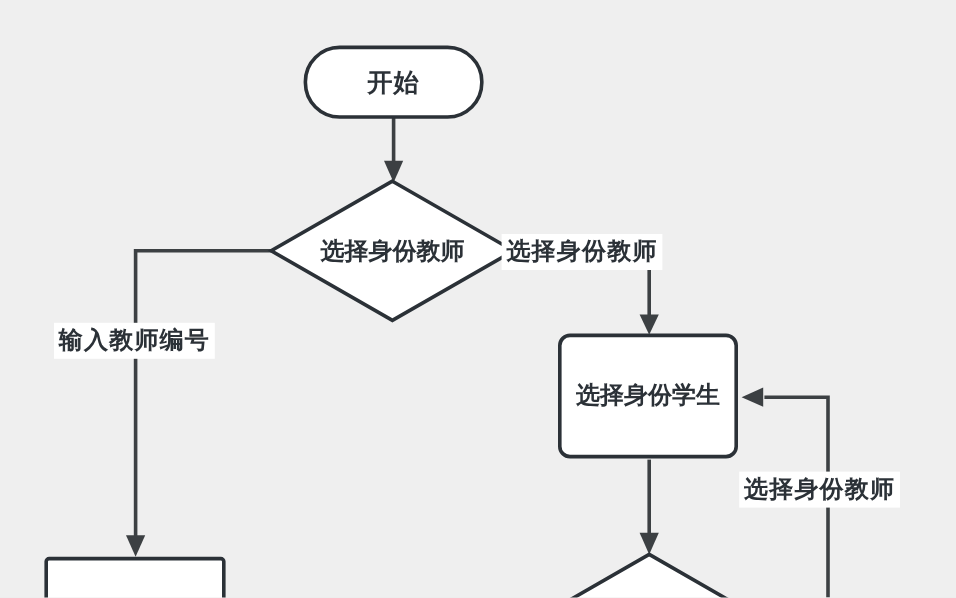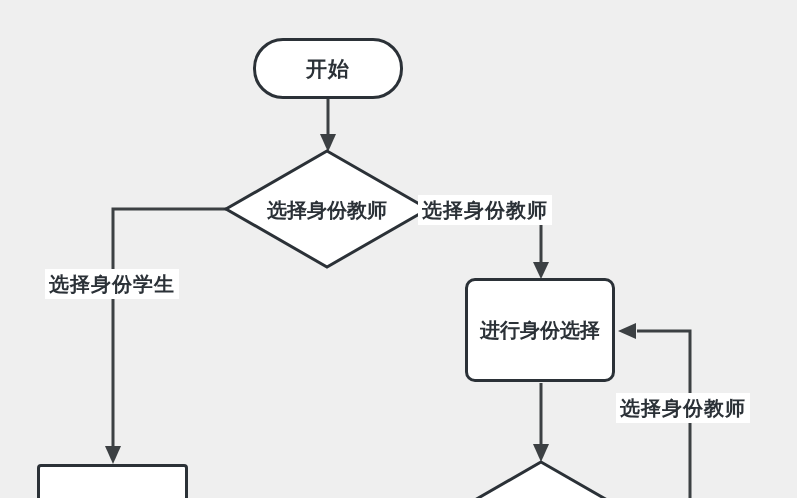--- a/index.html
+++ b/index.html
@@ -86,24 +86,24 @@
     <polygon class="shape" points="541,462 642,520 541,578 440,520"></polygon>
   </svg>
 
   <div class="node stadium" style="left:253px;top:38px;width:150px;height:61px;">
     <span>开始</span>
   </div>
 
   <div class="diamond-label" style="left:227px;top:196px;width:200px;">选择身份教师</div>
 
   <div class="node rect" style="left:465px;top:278px;width:150px;height:104px;">
-    <span>进行身份选择</span>
+    <span>选择身份学生</span>
   </div>
 
   <div class="node rect-sharp" style="left:37px;top:464px;width:151px;height:70px;"></div>
 
   <div class="edge-label" style="left:418px;top:195px;">选择身份教师</div>
 
-  <div class="edge-label" style="left:45px;top:269px;">选择身份学生</div>
+  <div class="edge-label" style="left:45px;top:269px;">输入教师编号</div>
 
   <div class="edge-label" style="left:616px;top:393px;">选择身份教师</div>
 
 </div>
 
 </body></html>

